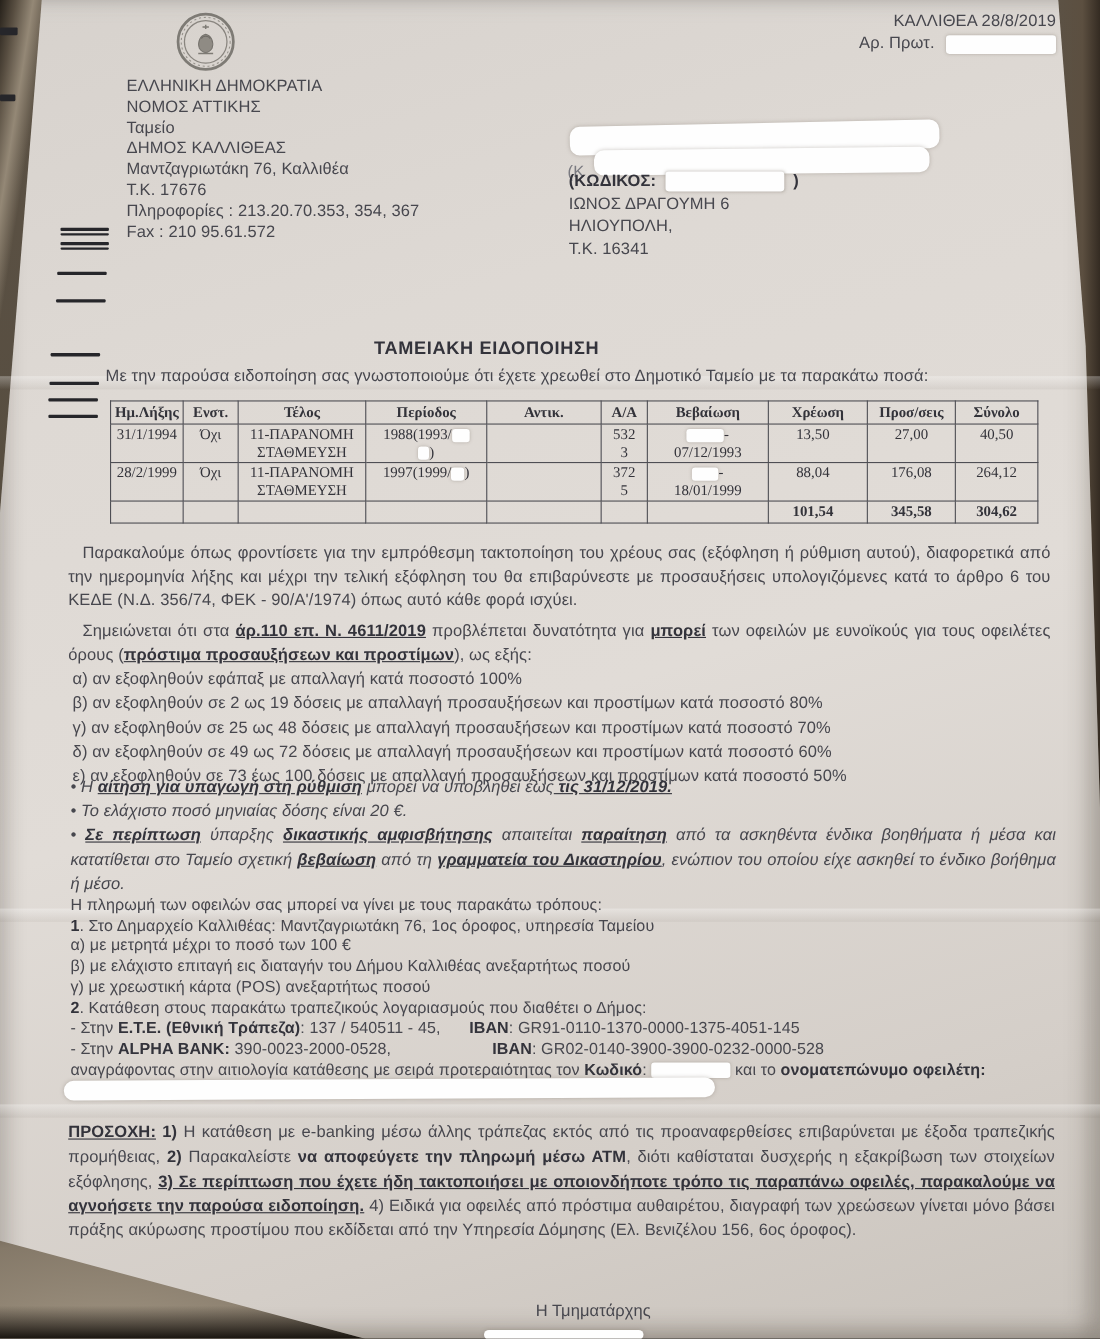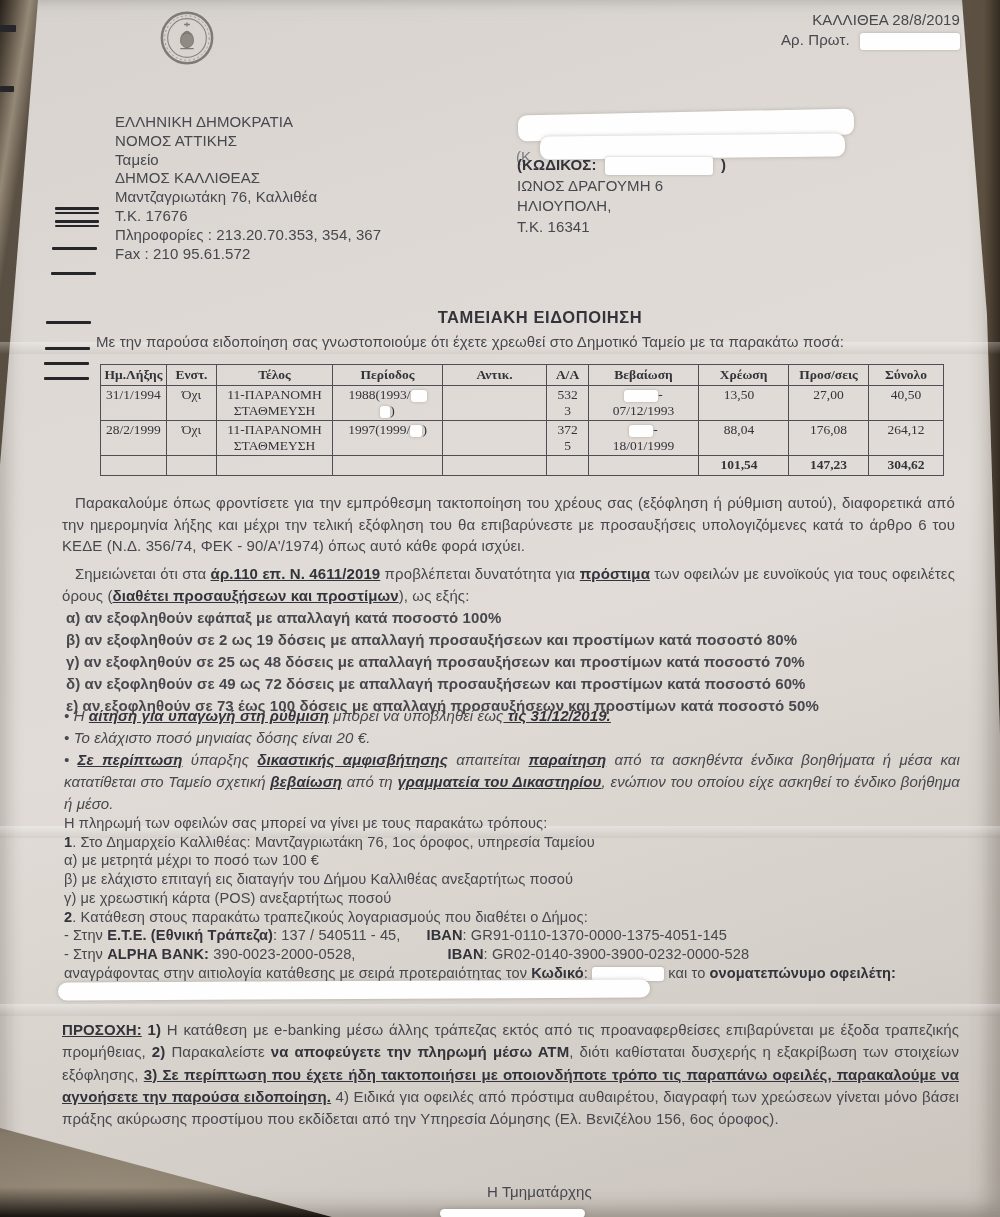--- a/index.html
+++ b/index.html
@@ -27,42 +27,42 @@
   .redact{display:inline-block; background:#fefefe; border-radius:3px; box-shadow:0 0 3px rgba(120,110,100,.45); vertical-align:middle;}
   .wipe{position:absolute; background:#fefefe; border-radius:9px; box-shadow:0 0 4px rgba(120,110,100,.4);}
   .dash{position:absolute; background:#26262a; border-radius:1px;}
   table.charges{border-collapse:collapse; table-layout:fixed; width:843px; font-family:"Liberation Serif", serif; font-size:13.5px; color:#33333a;}
   table.charges td, table.charges th{border:1.2px solid #4e4e54; padding:1px 3px; vertical-align:top; text-align:center; overflow:hidden;margin-left:16px;}
   table.charges th{font-weight:bold; padding:2px 2px;}
   .num{text-align:right; padding-right:12px !important;}
   .seal{position:absolute; opacity:.85; filter:blur(.4px);}
   .gap1{margin-left:26px;}
   .gap2{margin-left:92px;}
-  .opt{white-space:nowrap;font-weight:bold;}
+  .opt{white-space:nowrap;}
 </style>
 </head>
 <body>
 
 <div class="photo">
   <div class="paper"></div>
   <div class="crease" style="top:342px"></div>
   <div class="crease" style="top:826px"></div>
   <div class="crease" style="top:1004px"></div>
 
   <svg class="seal" style="left:158px; top:9px;" width="58" height="58" viewBox="0 0 60 60">
     <circle cx="30" cy="30" r="26" fill="none" stroke="#6f6c66" stroke-width="2.6"></circle>
     <circle cx="30" cy="30" r="20" fill="none" stroke="#7c7872" stroke-width="1.2"></circle>
     <circle cx="30" cy="30" r="23" fill="none" stroke="#8a867f" stroke-width="1" stroke-dasharray="2 2.6"></circle>
     <path d="M30 14 l0 4 M27 16 l6 0" stroke="#6f6c66" stroke-width="1.4" fill="none"></path>
     <path d="M24 36 c-2-6 1-12 6-13 c5 1 8 7 6 13 c-2 3-4 4-6 4 c-2 0-4-1-6-4 Z" fill="#837f78" stroke="#66635d" stroke-width="1"></path>
     <path d="M26 27 c1-3 7-3 8 0" stroke="#5d5a54" stroke-width="1" fill="none"></path>
     <path d="M23 41 l14 0" stroke="#6f6c66" stroke-width="1.3"></path>
   </svg>
 
-  <div class="t" style="left:115px; top:70px; line-height:18.8px;margin-top:43px;">
+  <div class="t" style="left:115px; top:70px; line-height:18.8px;">
     <div>ΕΛΛΗΝΙΚΗ ΔΗΜΟΚΡΑΤΙΑ</div>
     <div>ΝΟΜΟΣ ΑΤΤΙΚΗΣ</div>
     <div>Ταμείο</div>
     <div>ΔΗΜΟΣ ΚΑΛΛΙΘΕΑΣ</div>
     <div>Μαντζαγριωτάκη 76, Καλλιθέα</div>
     <div>Τ.Κ. 17676</div>
     <div>Πληροφορίες : 213.20.70.353, 354, 367</div>
     <div>Fax : 210 95.61.572</div>
   </div>
 
@@ -96,21 +96,21 @@
   <div class="dash" style="left:55px; top:212px; width:44px; height:2px;"></div>
   <div class="dash" style="left:55px; top:220px; width:44px; height:3px;"></div>
   <div class="dash" style="left:55px; top:225px; width:44px; height:2px;"></div>
   <div class="dash" style="left:52px; top:247px; width:45px; height:3px;"></div>
   <div class="dash" style="left:51px; top:272px; width:45px; height:3px;"></div>
   <div class="dash" style="left:46px; top:321px; width:45px; height:3px;"></div>
   <div class="dash" style="left:45px; top:347px; width:45px; height:3px;"></div>
   <div class="dash" style="left:44px; top:362px; width:45px; height:3px;"></div>
   <div class="dash" style="left:44px; top:377px; width:45px; height:3px;"></div>
 
-  <div class="t b" style="left:340px; top:307px; width:400px; text-align:center; font-size:16.5px; letter-spacing:.6px;">ΤΑΜΕΙΑΚΗ ΕΙΔΟΠΟΙΗΣΗ</div>
+  <div class="t b" style="left:340px; top:307px; width:400px; text-align:left; font-size:16.5px; letter-spacing:.6px;">ΤΑΜΕΙΑΚΗ ΕΙΔΟΠΟΙΗΣΗ</div>
   <div class="t" style="left:96px; top:331px; width:870px;">Με την παρούσα ειδοποίηση σας γνωστοποιούμε ότι έχετε χρεωθεί στο Δημοτικό Ταμείο με τα παρακάτω ποσά:</div>
 
   <div style="position:absolute; left:100px; top:364px;">
     <table class="charges">
       <colgroup>
         <col style="width:66px">
           <col style="width:50px">
           <col style="width:116px">
           <col style="width:110px">
           <col style="width:104px">
@@ -159,31 +159,31 @@
       </tr>
       <tr style="height:20px; font-weight:bold;">
         <td></td>
             <td></td>
             <td></td>
             <td></td>
             <td></td>
             <td></td>
             <td></td>
         <td class="num">101,54</td>
-        <td>147,23</td>
+        <td>345,58</td>
         <td>304,62</td>
       </tr>
     </tbody>
       </table>
   </div>
 
   <div class="t just" style="left:62px; top:492px; width:893px; text-indent:13px; line-height:21.6px;">Παρακαλούμε όπως φροντίσετε για την εμπρόθεσμη τακτοποίηση του χρέους σας (εξόφληση ή ρύθμιση αυτού), διαφορετικά από την ημερομηνία λήξης και μέχρι την τελική εξόφληση του θα επιβαρύνεστε με προσαυξήσεις υπολογιζόμενες κατά το άρθρο 6 του ΚΕΔΕ (Ν.Δ. 356/74, ΦΕΚ - 90/Α'/1974) όπως αυτό κάθε φορά ισχύει.</div>
 
   <div class="t just" style="left:62px; top:563px; width:893px; text-indent:13px; line-height:21.6px;">
-    <span>Σημειώνεται ότι στα </span><span class="bu">άρ.110 επ. Ν. 4611/2019</span><span> προβλέπεται δυνατότητα για </span><span class="bu">πρόστιμα</span><span> των οφειλών με ευνοϊκούς για τους οφειλέτες όρους (</span><span class="bu">διαθέτει προσαυξήσεων και προστίμων</span><span>), ως εξής:</span>
+    <span>Σημειώνεται ότι στα </span><span class="bu">άρ.110 επ. Ν. 4611/2019</span><span> προβλέπεται δυνατότητα για </span><span class="bu">μπορεί</span><span> των οφειλών με ευνοϊκούς για τους οφειλέτες όρους (</span><span class="bu">πρόστιμα προσαυξήσεων και προστίμων</span><span>), ως εξής:</span>
   </div>
   <div class="t" style="left:66px; top:607px; width:900px; line-height:22px;">
     <div class="opt">α) αν εξοφληθούν εφάπαξ με απαλλαγή κατά ποσοστό 100%</div>
     <div class="opt">β) αν εξοφληθούν σε 2 ως 19 δόσεις με απαλλαγή προσαυξήσεων και προστίμων κατά ποσοστό 80%</div>
     <div class="opt">γ) αν εξοφληθούν σε 25 ως 48 δόσεις με απαλλαγή προσαυξήσεων και προστίμων κατά ποσοστό 70%</div>
     <div class="opt">δ) αν εξοφληθούν σε 49 ως 72 δόσεις με απαλλαγή προσαυξήσεων και προστίμων κατά ποσοστό 60%</div>
     <div class="opt">ε) αν εξοφληθούν σε 73 έως 100 δόσεις με απαλλαγή προσαυξήσεων και προστίμων κατά ποσοστό 50%</div>
   </div>
 
   <div class="t" style="left:64px; top:705px; width:896px; line-height:22px;font-style:italic;">

